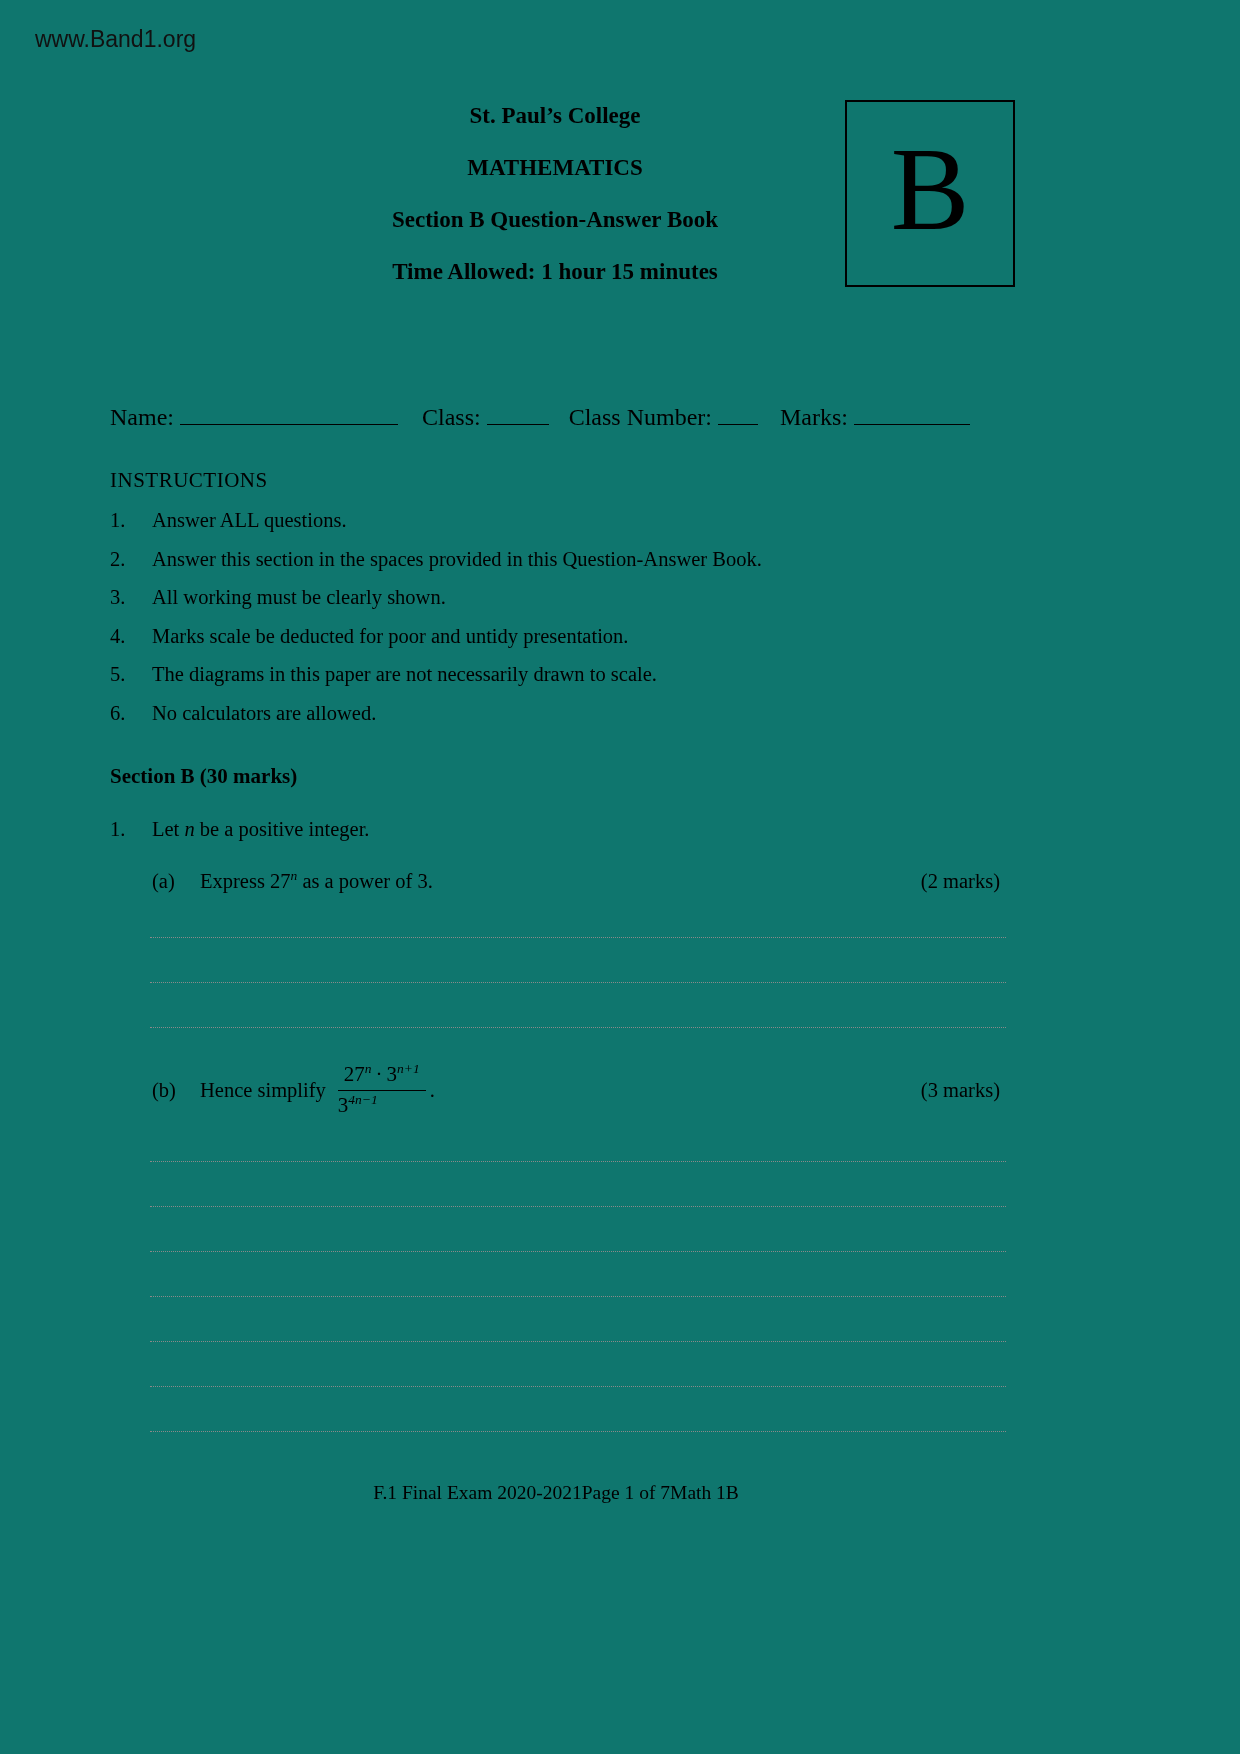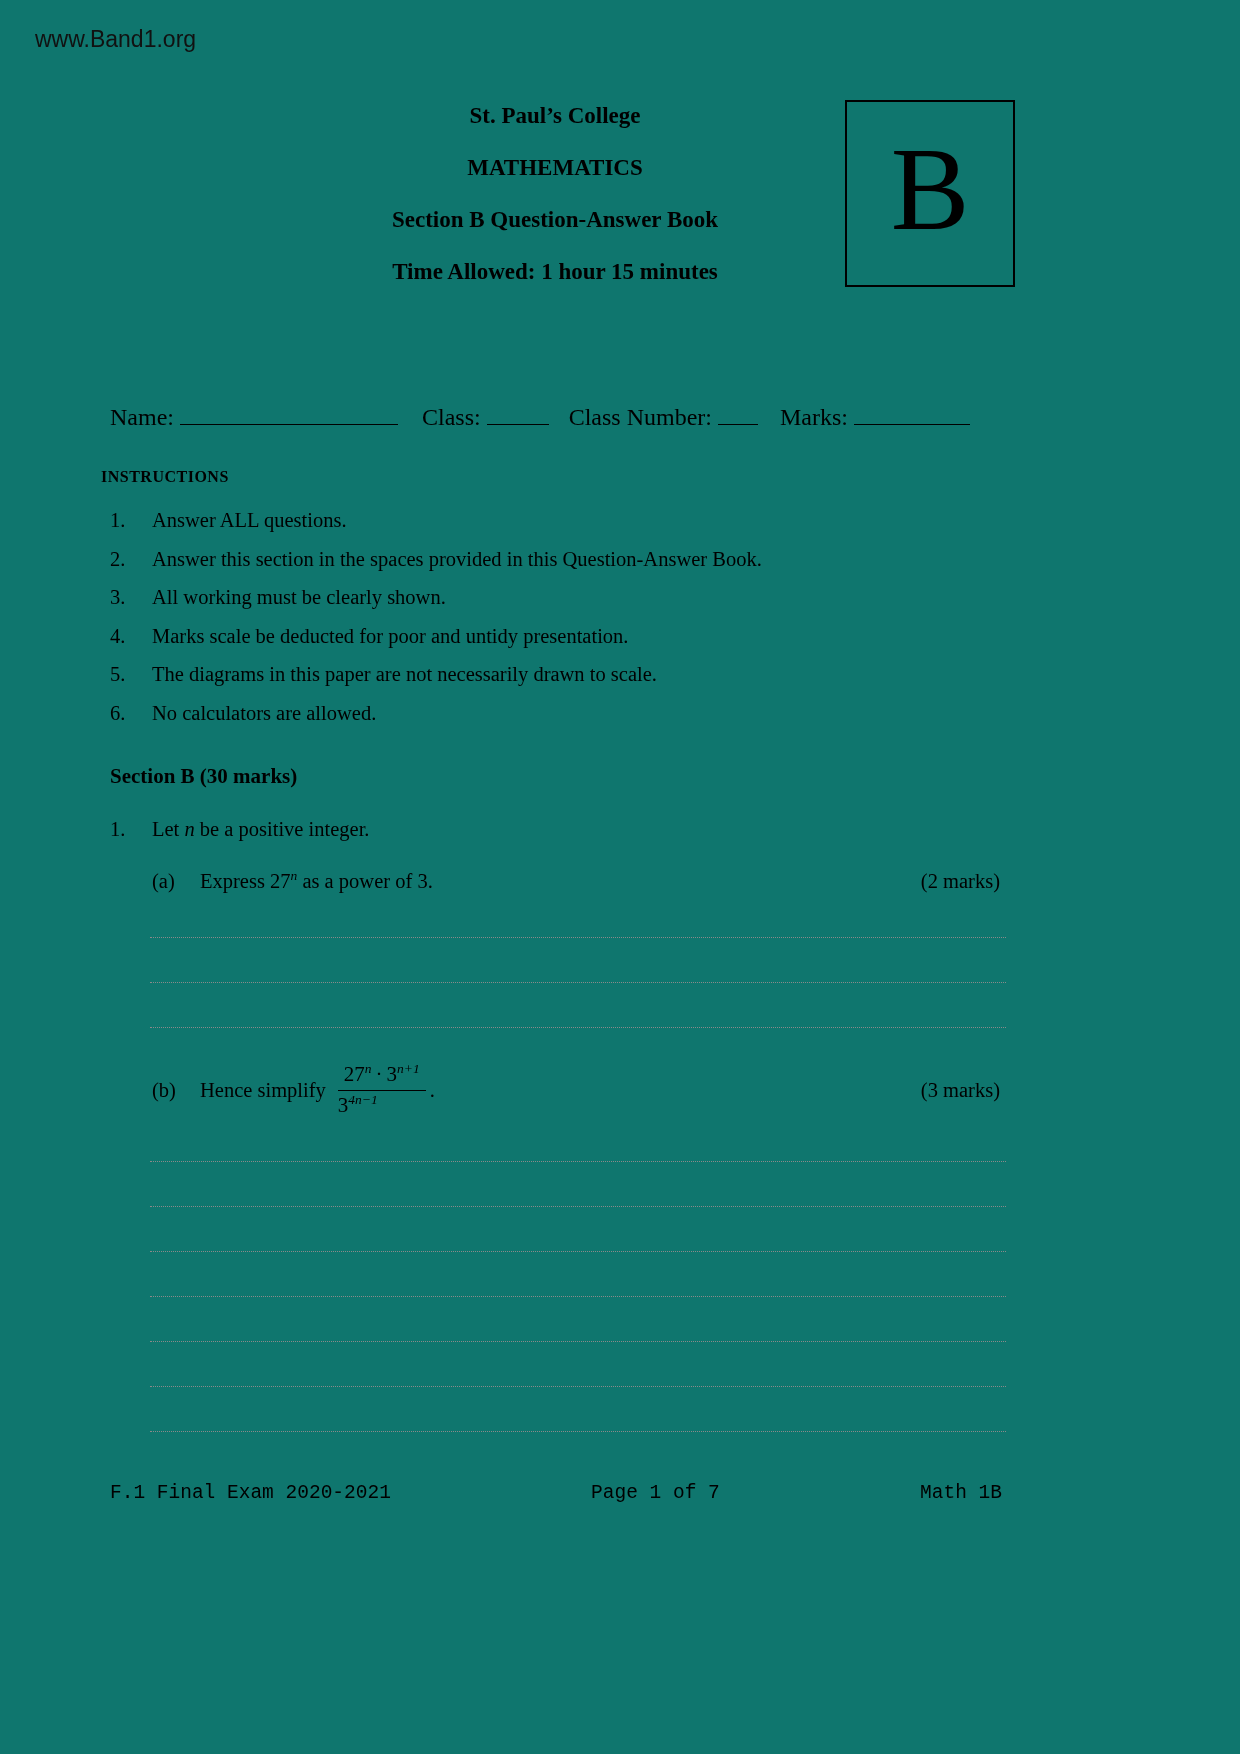--- a/index.html
+++ b/index.html
@@ -57,23 +57,23 @@
     height: 20px;
     vertical-align: baseline;
     margin-left: 6px;
   }
   .blank.name  { width: 218px; margin-right: 24px; }
   .blank.cls   { width: 62px;  margin-right: 20px; }
   .blank.clsno { width: 40px;  margin-right: 22px; }
   .blank.marks { width: 116px; }
   .instructions-title {
     position: absolute;
-    left: 101px; top: 468px;
-    font-size: 16px;
-    font-weight: bold;
+    left: 110px; top: 468px;
+    font-size: 21px;
+    font-weight: normal;
     letter-spacing: 0.5px;
   }
   .instructions-list {
     position: absolute;
     left: 110px; top: 508px;
     width: 890px;
     font-size: 20.5px;
   }
   .inst-row { display: flex; line-height: 25px; margin-bottom: 13.5px; }
   .inst-num { width: 42px; flex: 0 0 42px; }
@@ -127,23 +127,22 @@
     width: 856px;
   }
   .answer-lines.block-a { top: 893px; }
   .answer-lines.block-b { top: 1117px; }
   .ansline { height: 45px; border-bottom: 1.3px dotted #8a8a8a; }
   .footer {
     position: absolute;
     left: 110px; right: 238px;
     top: 1482px;
     display: flex;
-    justify-content: space-between;
+    justify-content: center;
     font-size: 19.5px;
-    font-family: Liberation Mono, monospace;
   }
 </style>
 </head>
 <body>
 
 <div class="page">
 
   <div class="watermark">www.Band1.org</div>
 
   <div class="header-block">

